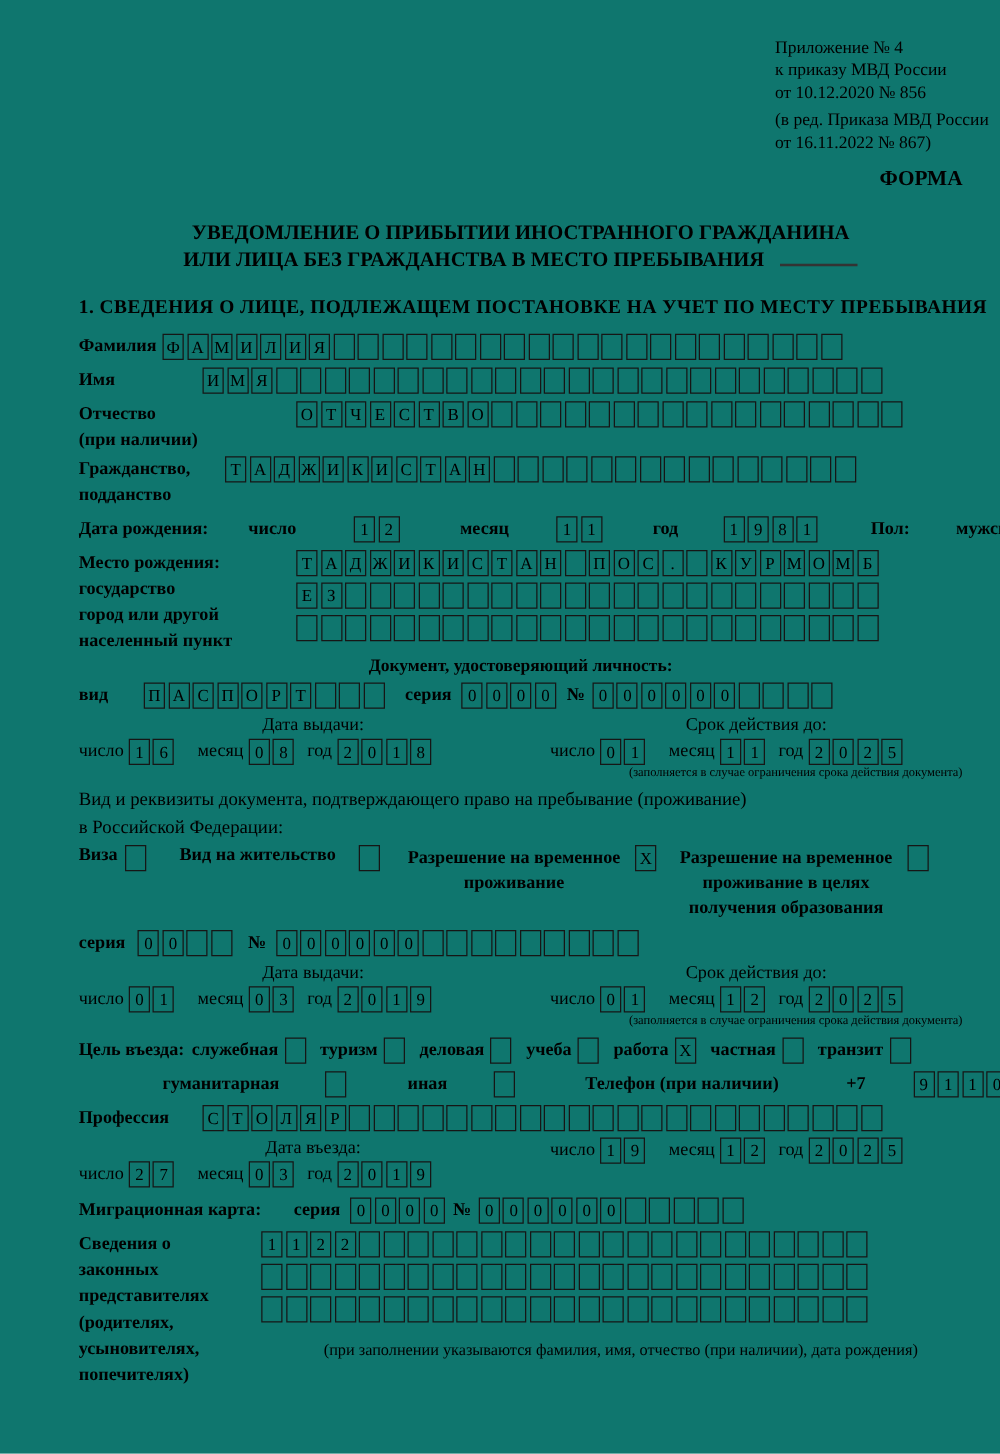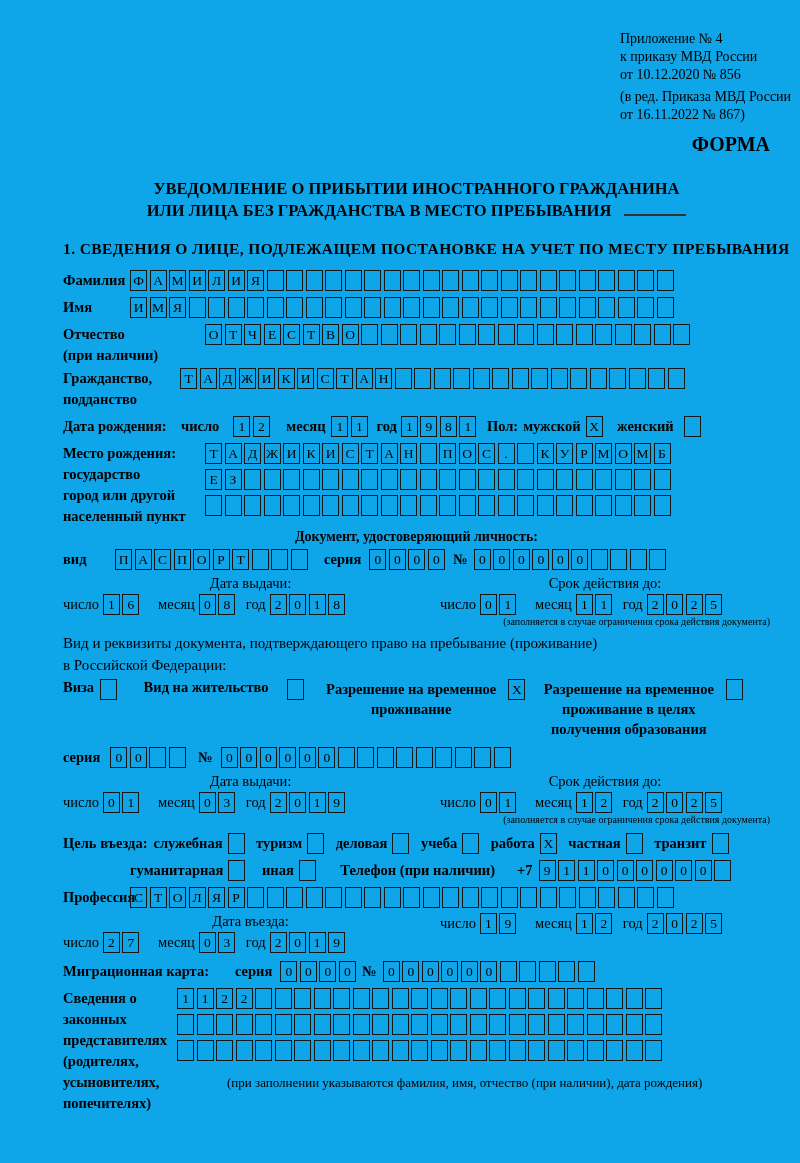--- a/index.html
+++ b/index.html
@@ -1,47 +1,47 @@
 <!DOCTYPE html>
 <html><head>
 <meta charset="utf-8">
 <style>
   * { box-sizing: border-box; }
   html, body { margin: 0; padding: 0; background: #ffffff; }
   .page {
     width: 800px; height: 1163px; overflow: hidden; position: relative;
-    background: #0ea5e9; color: #000;
+    background: #0f766e; color: #000;
     font-family: "Liberation Serif", "DejaVu Serif", serif;
     font-size: 14.5px;
     padding: 30px 30px 0 63px;
   }
   
   .top-right { margin-left: 557px; font-size: 14px; line-height: 18px; white-space: nowrap; }
   .top-right .edition { margin-top: 4px; }
-  .form-label { text-align: right; font-weight: bold; font-size: 20px; margin-top: 9px; }
+  .form-label { text-align: right; font-weight: bold; font-size: 17px; margin-top: 9px; }
   
   .title { text-align: center; font-weight: bold; font-size: 16.5px; line-height: 22px; margin-top: 22px; }
   .title-underline { display: inline-block; width: 62px; border-bottom: 2.5px solid #333; height: 12px; margin-left: 13px; }
   .sec-heading { margin-top: 18px; font-weight: bold; font-size: 15.5px; letter-spacing: 0.4px; white-space: nowrap; }
   
   .cells { display: inline-flex; vertical-align: middle; }
   .cell {
     flex: none; width: 17px; height: 21px; border: 1.6px solid #161616;
     margin-right: 2.5px; text-align: center; font-size: 13.5px; line-height: 19px;
     font-family: "Liberation Serif", serif; overflow: hidden;
   }
   
   .frow { display: flex; align-items: center; }
   .frow-top { display: flex; align-items: flex-start; }
   .lbl { white-space: nowrap; font-weight: bold; }
   .lw-name { width: 67px; flex: none; }
   .lw-pat  { width: 142px; flex: none; line-height: 21px; }
   .lw-cit  { width: 117px; flex: none; line-height: 21px; }
   .lw-repr { width: 114px; flex: none; line-height: 21px; }
-  .mt12 { margin-top: 12px; } .mt8 { margin-top: 8px; } .mt6 { margin-top: 6px; }
+  .mt12 { margin-top: 12px; } .mt8 { margin-top: 8px; } .mt6 { margin-top: 6px; gap: 32px; }
   .mt4 { margin-top: 4px; } .mt2 { margin-top: 2px; }
   .cellrow { margin-bottom: 5px; } 
   
   .dates-row { display: flex; justify-content: space-between; margin-top: 5px; }
   .dblock-left { width: 375px; flex: none; }
   .dblock-right { width: 330px; flex: none; }
   .dhead { text-align: center; margin-bottom: 2px; }
   .dcells { white-space: nowrap; display: flex; align-items: center; }
   .dcells .dl { margin-right: 4px; }
   .dcells .ml { margin-left: 16px; }

